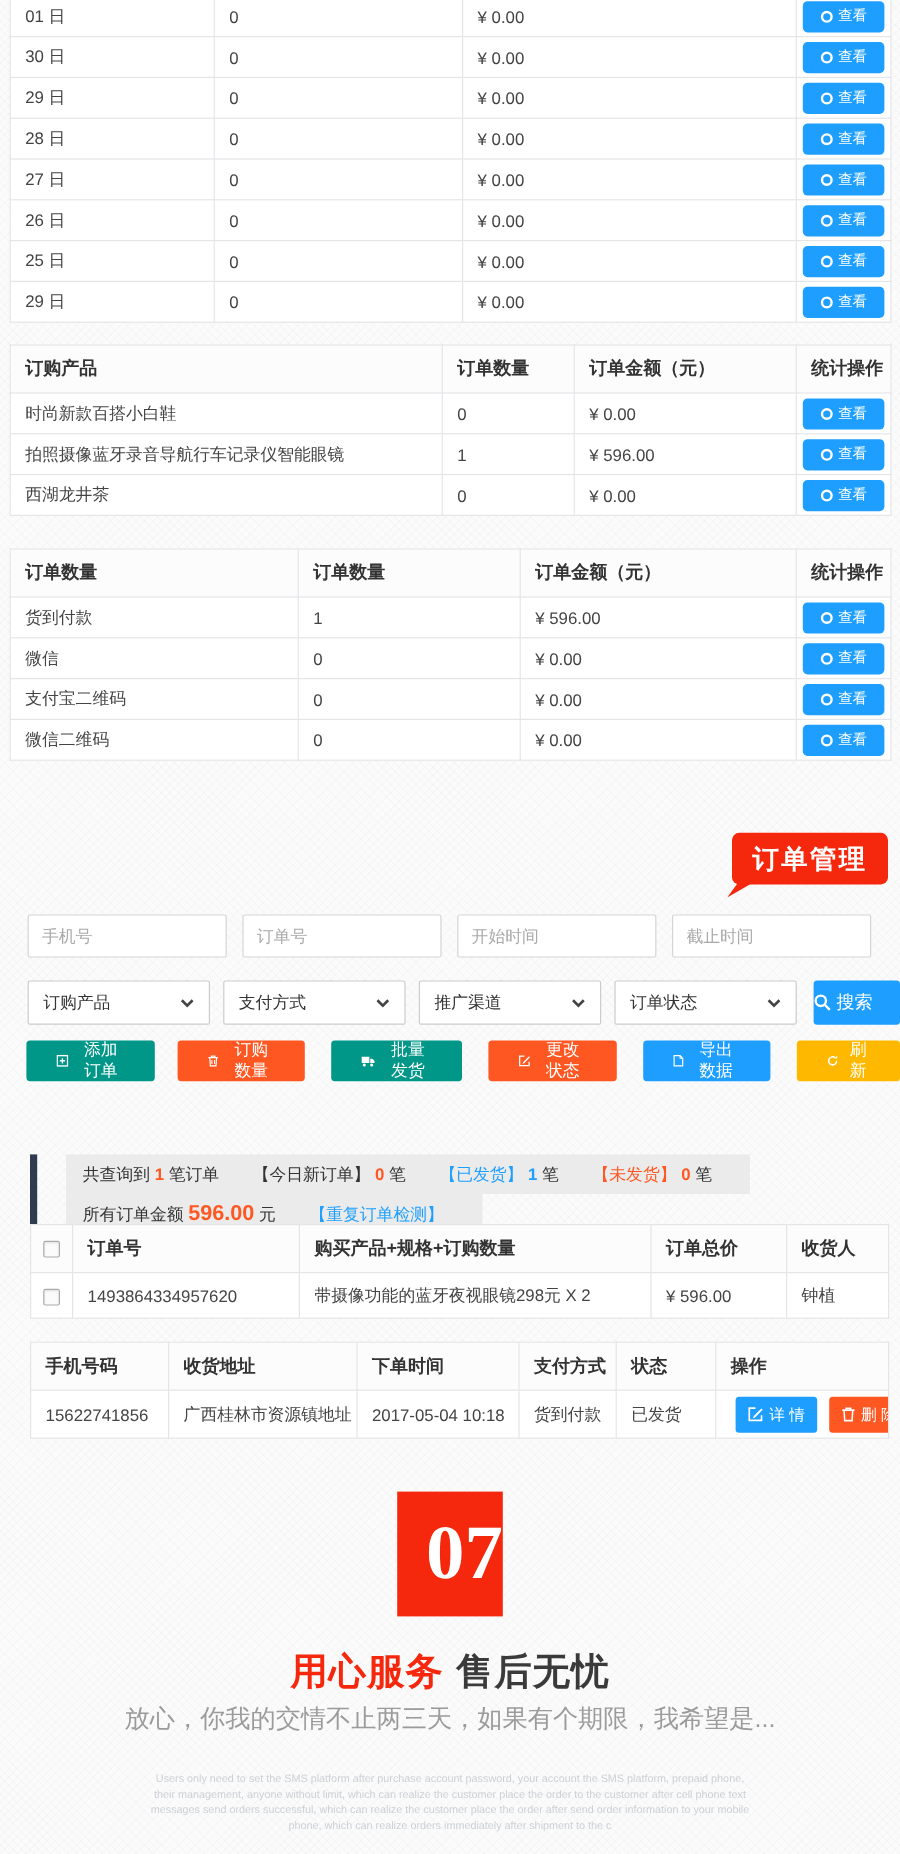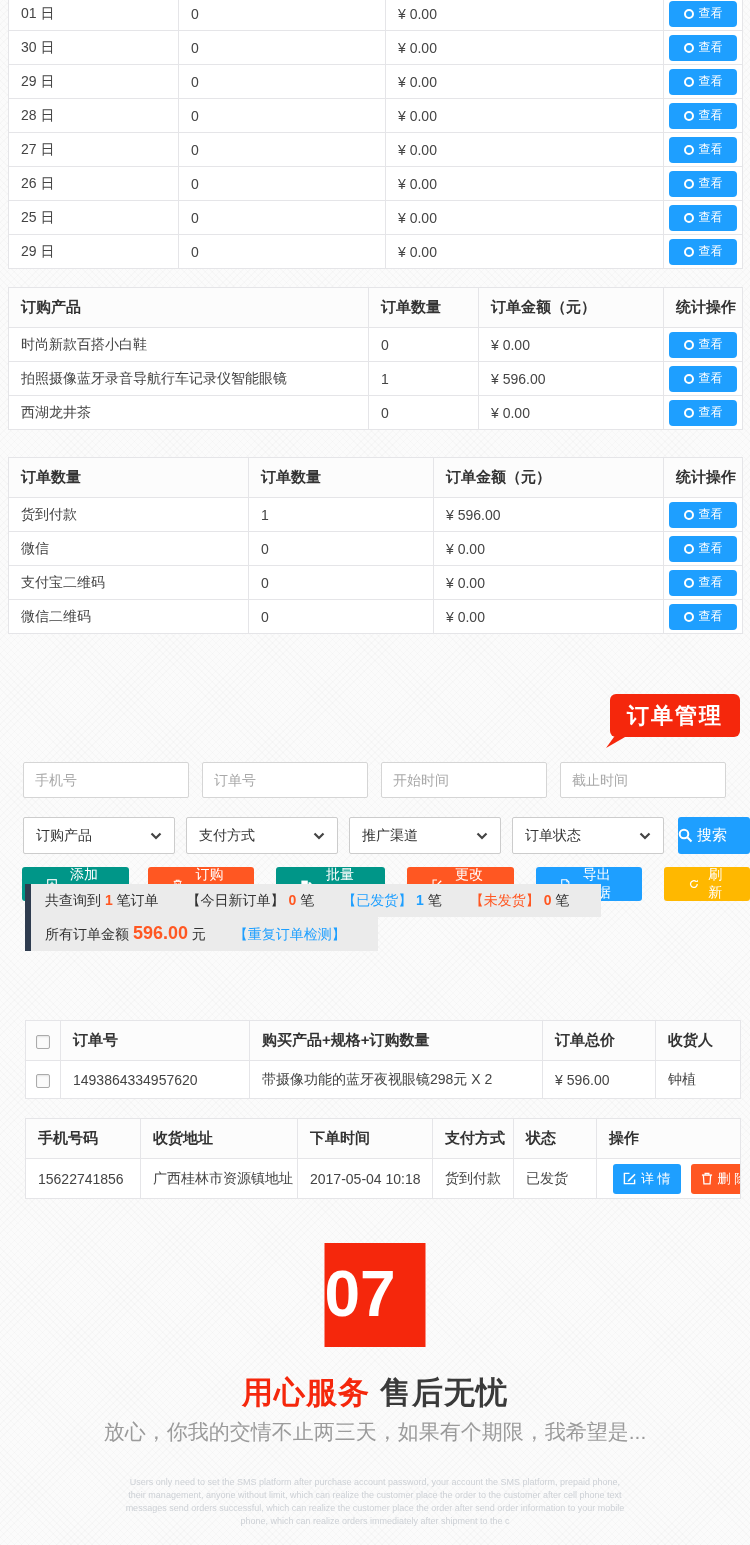--- a/index.html
+++ b/index.html
@@ -65,21 +65,21 @@
   .actions { position:absolute; top:867px; left:22px; display:flex; }
   .act {
     height:34px; border:none; border-radius:3px; color:#fff; font-size:14px;
     display:inline-flex; align-items:center; gap:7px; padding:0 25px; cursor:pointer;
     font-family:inherit;
   }
   .g1 { margin-right:19px; } .g2 { margin-right:22px; }
   .bg-green { background:#009688; } .bg-red { background:#FF5722; }
   .bg-blue { background:#1E9FFF; } .bg-yellow { background:#FFB800; }
   
-  .summary { position:absolute; top:884px; left:25px; border-left:6px solid #2f3c4f; padding-left:0; }
+  .summary { position:absolute; top:962px; left:25px; border-left:6px solid #2f3c4f; padding-left:24px; }
   .sline {
     display:table; background:#ebebeb; padding:7px 32px 7px 14px; font-size:14px;
     color:#333; white-space:nowrap; line-height:19px;
   }
   .sline .seg { margin-right:28px; }
   .num-red  { color:#FF5722; font-weight:bold; }
   .num-blue { color:#1E9FFF; font-weight:bold; }
   .lbl-blue { color:#1E9FFF; }
   .lbl-red  { color:#FF5722; }
   .amount-big { color:#FF5722; font-weight:bold; font-size:18px; }
@@ -92,22 +92,22 @@
   }
   
   .btn-op {
     height:30px; border:none; border-radius:3px; color:#fff; font-size:13px;
     display:inline-flex; align-items:center; gap:5px; padding:0 10px; cursor:pointer;
     font-family:inherit;
   }
   
   .block07 {
     position:absolute; top:1243px; left:50%; transform:translateX(-50%);
-    width:101px; height:104px; background:#F5270C; color:#fff; text-align:left;
-    font-size:64px; font-weight:bold; line-height:102px; font-family:Liberation Sans, sans-serif;
+    width:88px; height:104px; background:#F5270C; color:#fff; text-align:right;
+    font-size:64px; font-weight:bold; line-height:102px; font-family:Liberation Serif, serif;
   }
   .footer-title { position:absolute; top:1372px; width:100%; text-align:center;
     font-size:31px; font-weight:bold; color:#3a3a3a; letter-spacing:1px; }
   .footer-title .accent { color:#F5270C; margin-right:10px; }
   .footer-sub { position:absolute; top:1418px; width:100%; text-align:center;
     font-size:21px; color:#9b9b9b; }
   .footer-en { position:absolute; top:1476px; width:100%; text-align:center;
     font-size:9px; color:#ccd0d5; line-height:13px; }
   .footer-en div { white-space:nowrap; }
   svg { display:block; }

